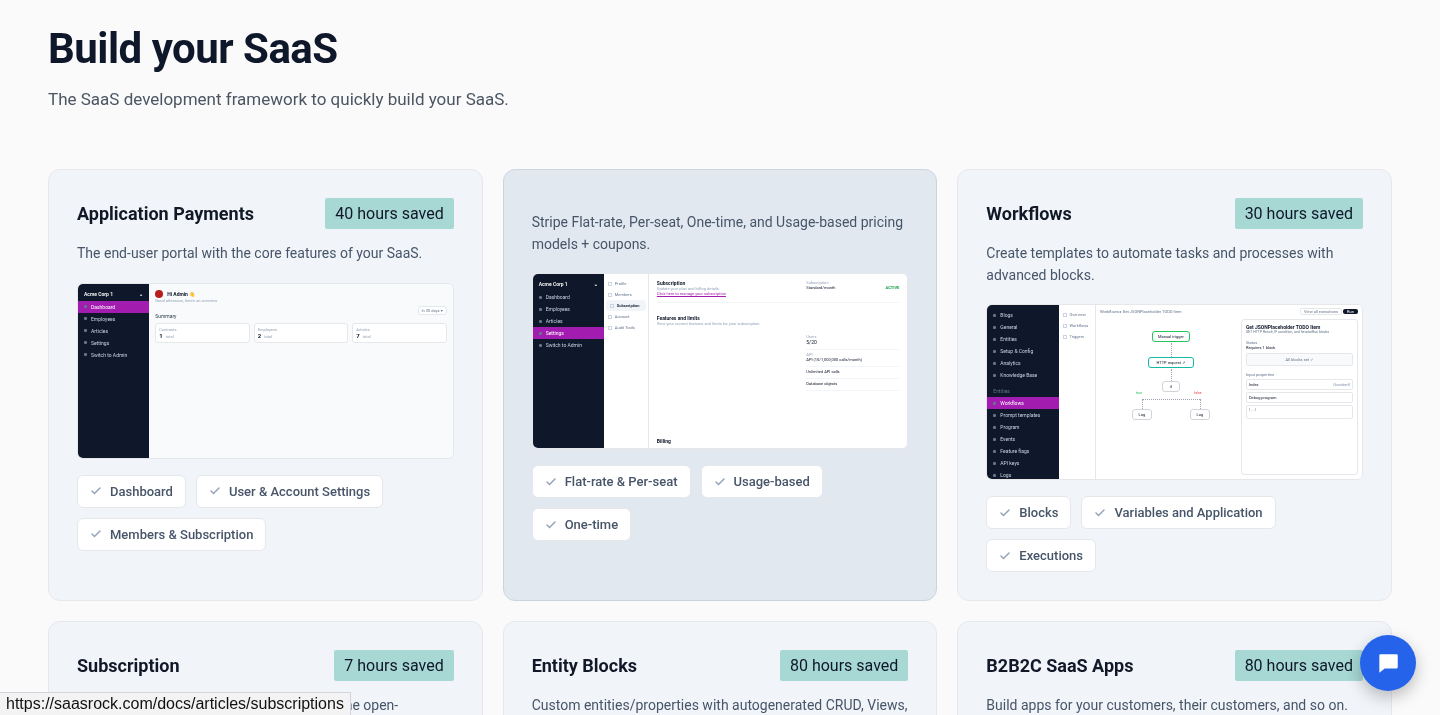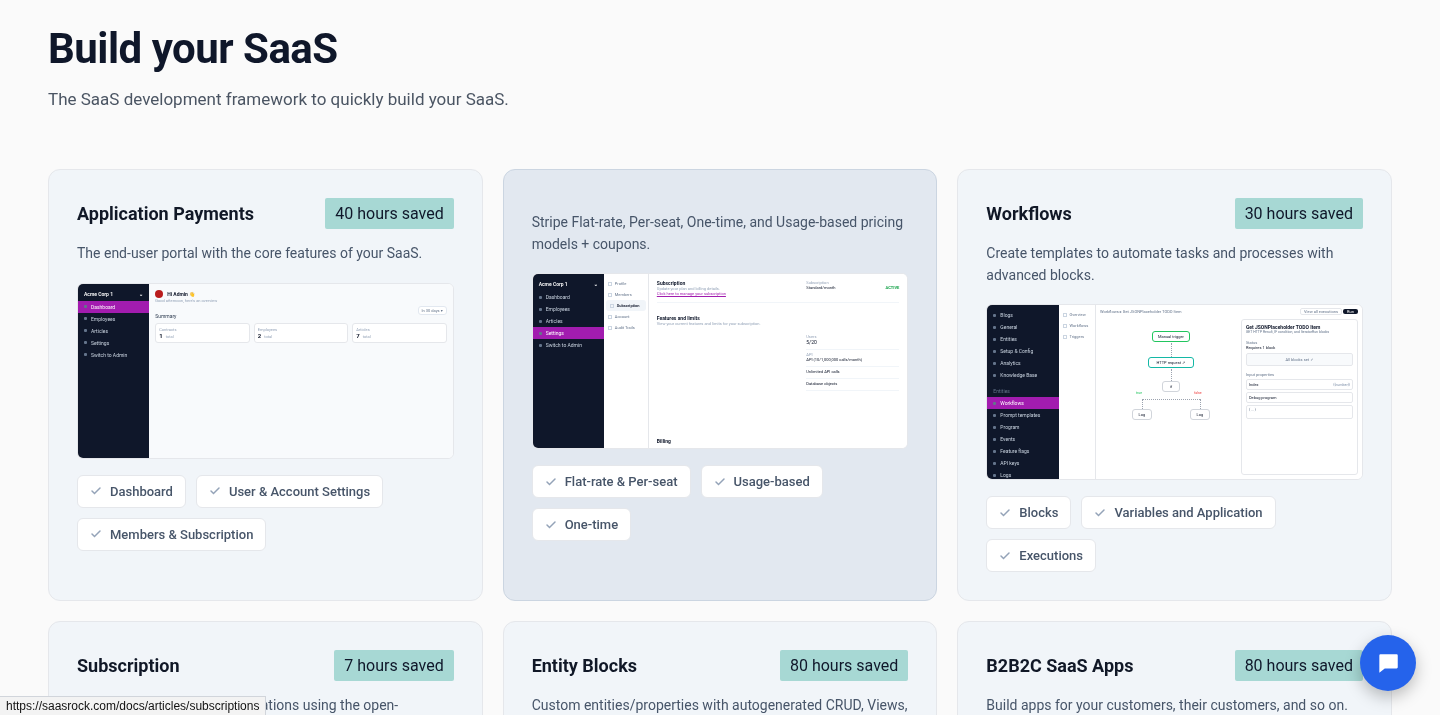--- a/index.html
+++ b/index.html
@@ -377,21 +377,21 @@
   .tag svg { width: 12px; height: 12px; stroke: #94a3b8; }
 
   .statusbar {
     position: fixed;
     bottom: 0;
     left: 0;
     background: #f3f3f3;
     border: 1px solid #d1d5db;
     border-left: none;
     border-bottom: none;
-    font-size: 12px;
+    font-size: 16px;
     color: #111;
     padding: 2px 6px;
     font-family: Arial, sans-serif;
   }
 
   .chat-fab {
     position: fixed;
     bottom: 24px;
     right: 24px;
     width: 56px;

